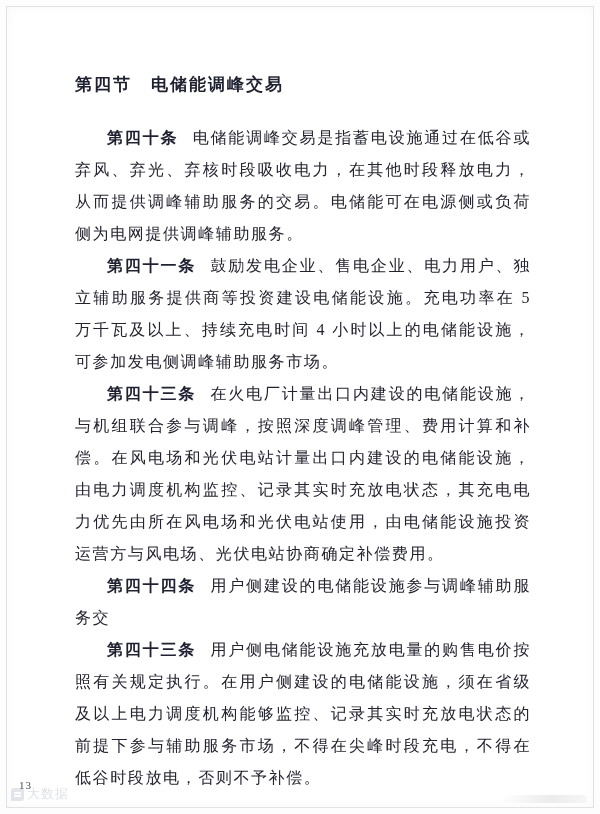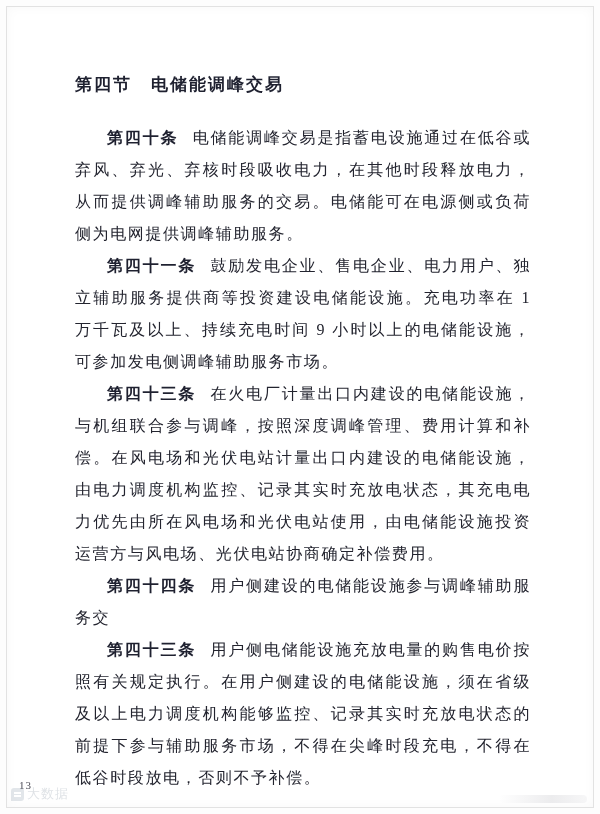--- a/index.html
+++ b/index.html
@@ -104,21 +104,21 @@
 <div class="scan-page">
   <div class="content">
 
     <h1 class="section-title">第四节　电储能调峰交易</h1>
 
     <p class="article">
       <span class="lead">第四十条</span><span>电储能调峰交易是指蓄电设施通过在低谷或弃风、弃光、弃核时段吸收电力，在其他时段释放电力，从而提供调峰辅助服务的交易。电储能可在电源侧或负荷侧为电网提供调峰辅助服务。</span>
     </p>
 
     <p class="article">
-      <span class="lead">第四十一条</span><span>鼓励发电企业、售电企业、电力用户、独立辅助服务提供商等投资建设电储能设施。充电功率在 1 万千瓦及以上、持续充电时间 9 小时以上的电储能设施，可参加发电侧调峰辅助服务市场。</span>
+      <span class="lead">第四十一条</span><span>鼓励发电企业、售电企业、电力用户、独立辅助服务提供商等投资建设电储能设施。充电功率在 5 万千瓦及以上、持续充电时间 4 小时以上的电储能设施，可参加发电侧调峰辅助服务市场。</span>
     </p>
 
     <p class="article">
       <span class="lead">第四十三条</span><span>在火电厂计量出口内建设的电储能设施，与机组联合参与调峰，按照深度调峰管理、费用计算和补偿。在风电场和光伏电站计量出口内建设的电储能设施，由电力调度机构监控、记录其实时充放电状态，其充电电力优先由所在风电场和光伏电站使用，由电储能设施投资运营方与风电场、光伏电站协商确定补偿费用。</span>
     </p>
 
     <p class="article">
       <span class="lead">第四十四条</span><span>用户侧建设的电储能设施参与调峰辅助服务交</span>
     </p>
 

